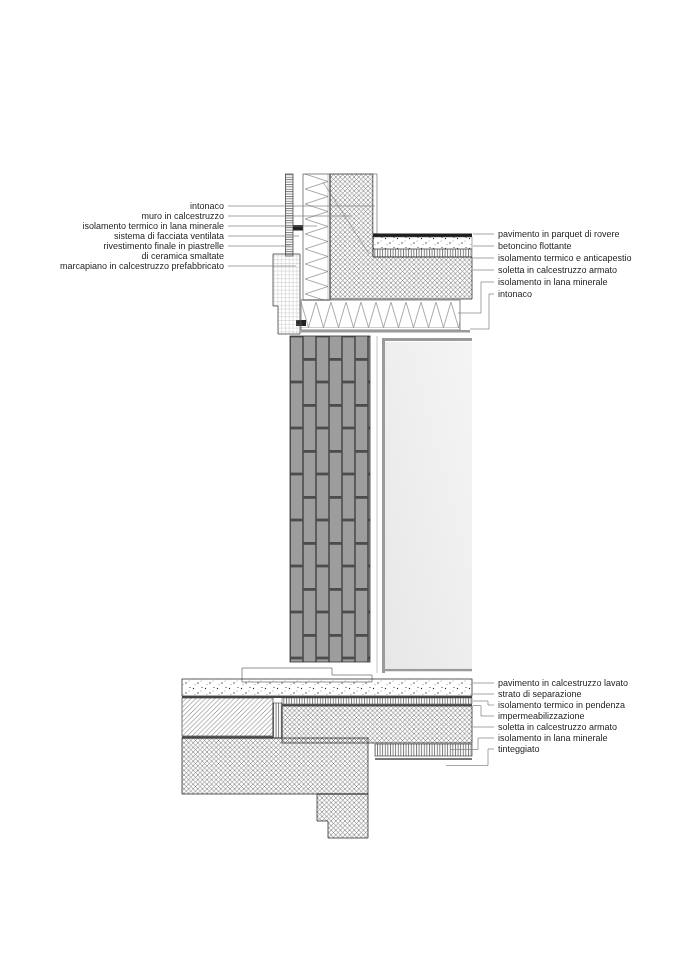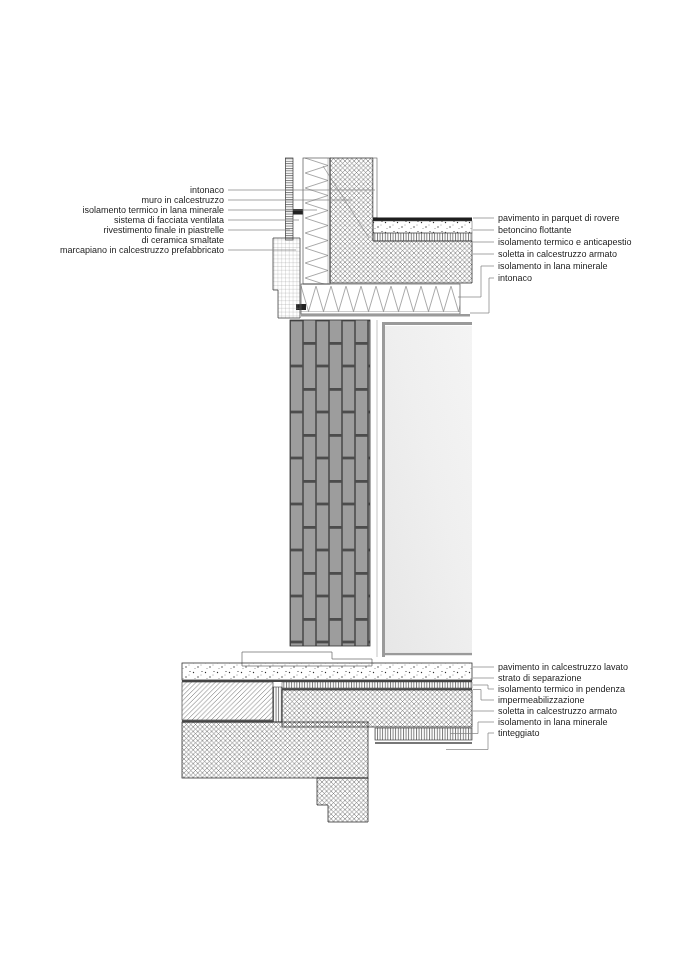--- a/index.html
+++ b/index.html
@@ -1,17 +1,17 @@
 <!DOCTYPE html>
 <html><head>
 <meta charset="utf-8">
 <style>
   html,body{margin:0;padding:0;background:#fff;}
   .page{position:relative;width:700px;height:856px;background:#ffffff;overflow:hidden;
-        font-family:"Liberation Sans", sans-serif;}
+        font-family:"Liberation Sans", sans-serif;margin-top:16px;}
   svg{position:absolute;left:0;top:0;}
   text{font-family:"Liberation Sans", sans-serif;font-size:9px;fill:#1a1a1a;}
 </style>
 </head>
 <body>
 
 <div class="page">
 <svg width="700" height="980" viewBox="0 0 700 980">
 
   <defs>

